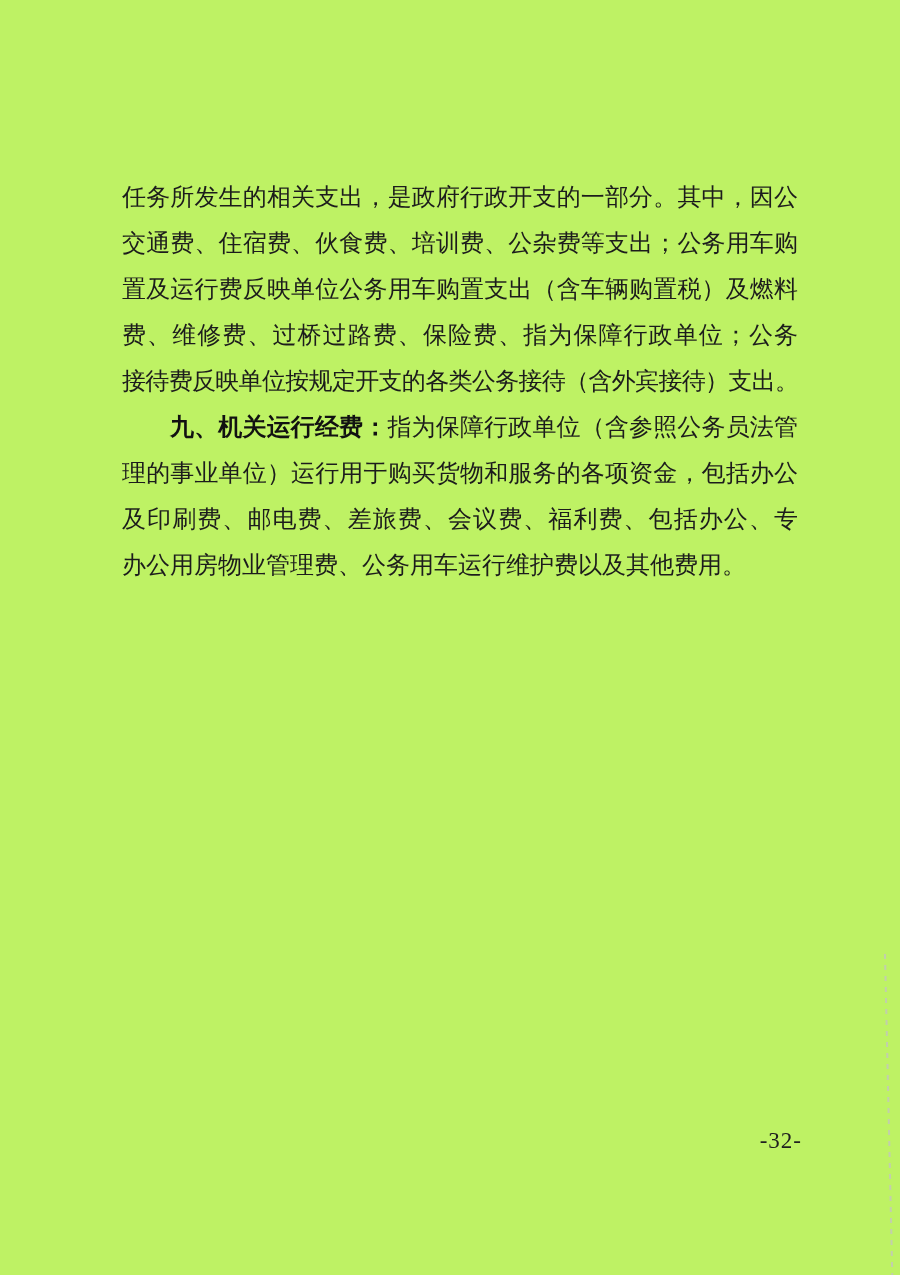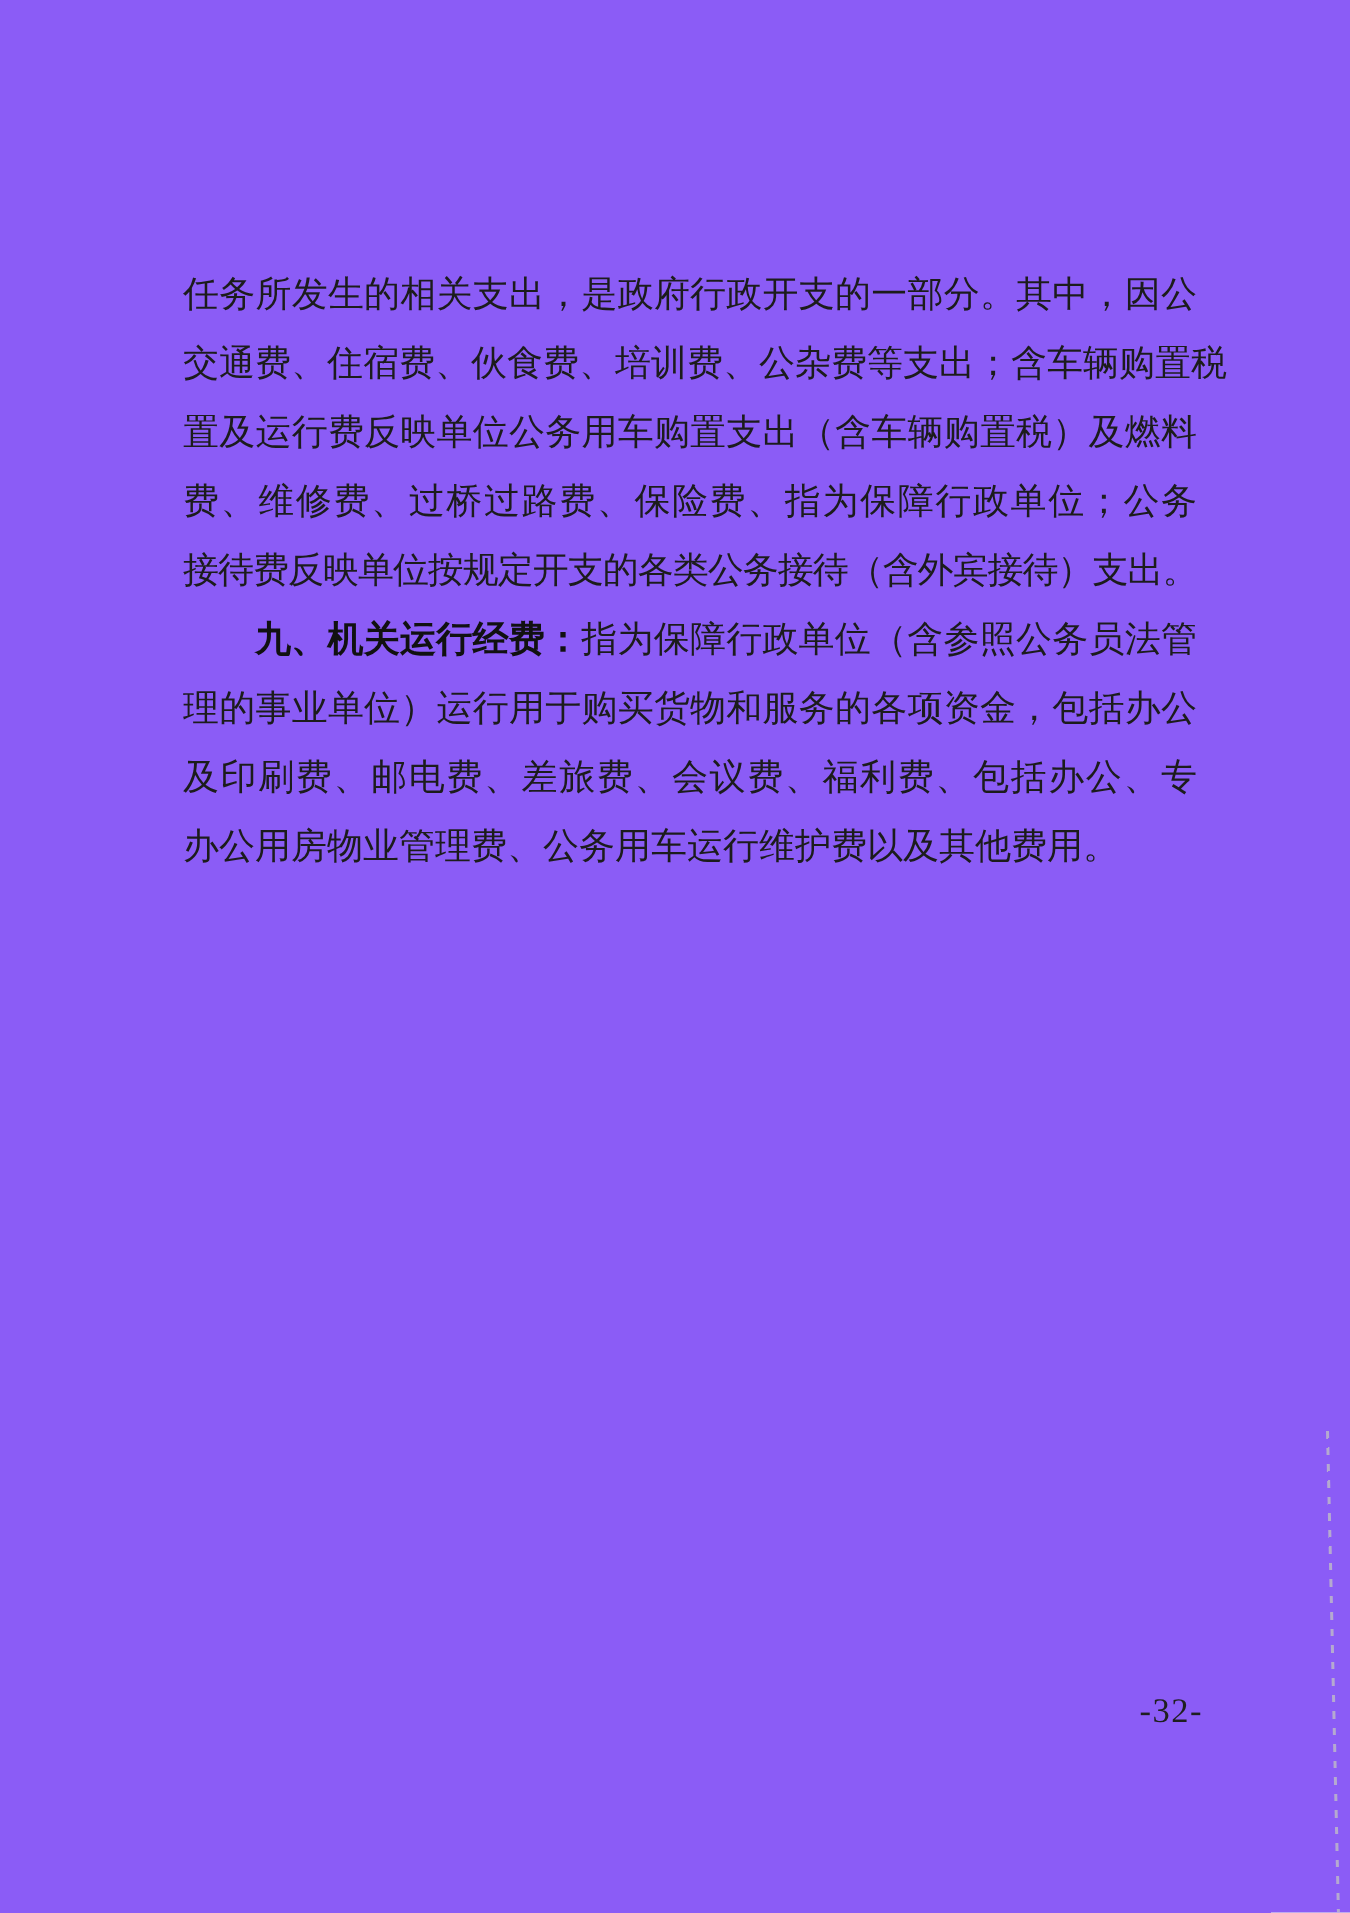--- a/index.html
+++ b/index.html
@@ -4,21 +4,21 @@
 <style>
   html, body {
     margin: 0;
     padding: 0;
     background: #e9e9e9;
   }
   .page {
     position: relative;
     width: 900px;
     height: 1275px;
-    background: #8b5cf6;
+    background: #bef264;
     overflow: hidden;
     font-family: "Liberation Serif", "DejaVu Serif", serif;
     color: #1c1c1c;
   }
   .body-text {
     position: absolute;
     left: 122px;
     top: 174px;
     width: 676px;
   }
@@ -75,21 +75,21 @@
   }
 </style>
 </head>
 <body>
 
 <div class="page">
 
   <div class="body-text">
 
     <div class="line">任务所发生的相关支出，是政府行政开支的一部分。其中，因公</div>
-    <div class="line">交通费、住宿费、伙食费、培训费、公杂费等支出；含车辆购置税</div>
+    <div class="line">交通费、住宿费、伙食费、培训费、公杂费等支出；公务用车购</div>
     <div class="line">置及运行费反映单位公务用车购置支出（含车辆购置税）及燃料</div>
     <div class="line">费、维修费、过桥过路费、保险费、指为保障行政单位；公务</div>
     <div class="line tight">接待费反映单位按规定开支的各类公务接待（含外宾接待）支出。</div>
 
     <div class="line indent">
       <span class="heading-lead">九、机关运行经费：</span><span>指为保障行政单位（含参照公务员法管</span>
     </div>
     <div class="line">理的事业单位）运行用于购买货物和服务的各项资金，包括办公</div>
     <div class="line">及印刷费、邮电费、差旅费、会议费、福利费、包括办公、专</div>
     <div class="line last">办公用房物业管理费、公务用车运行维护费以及其他费用。</div>

